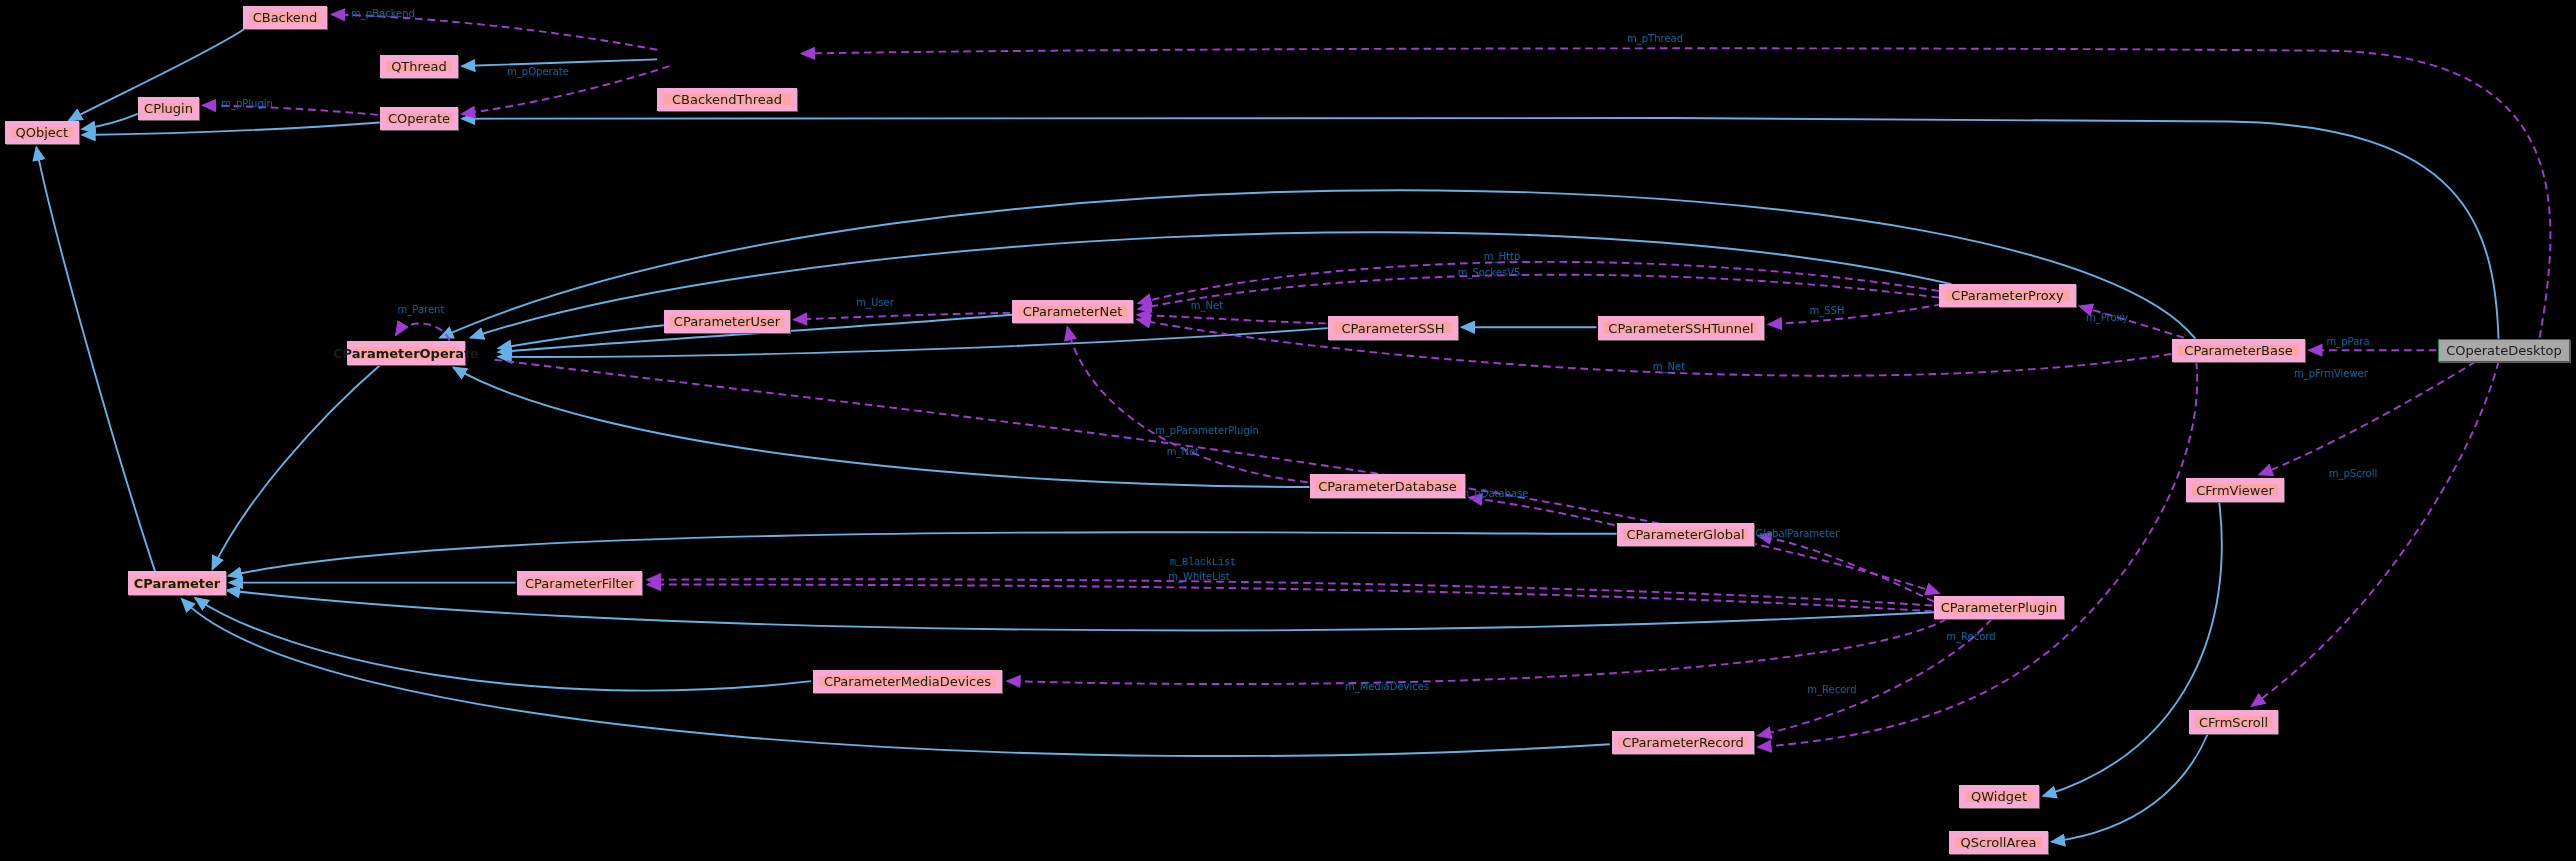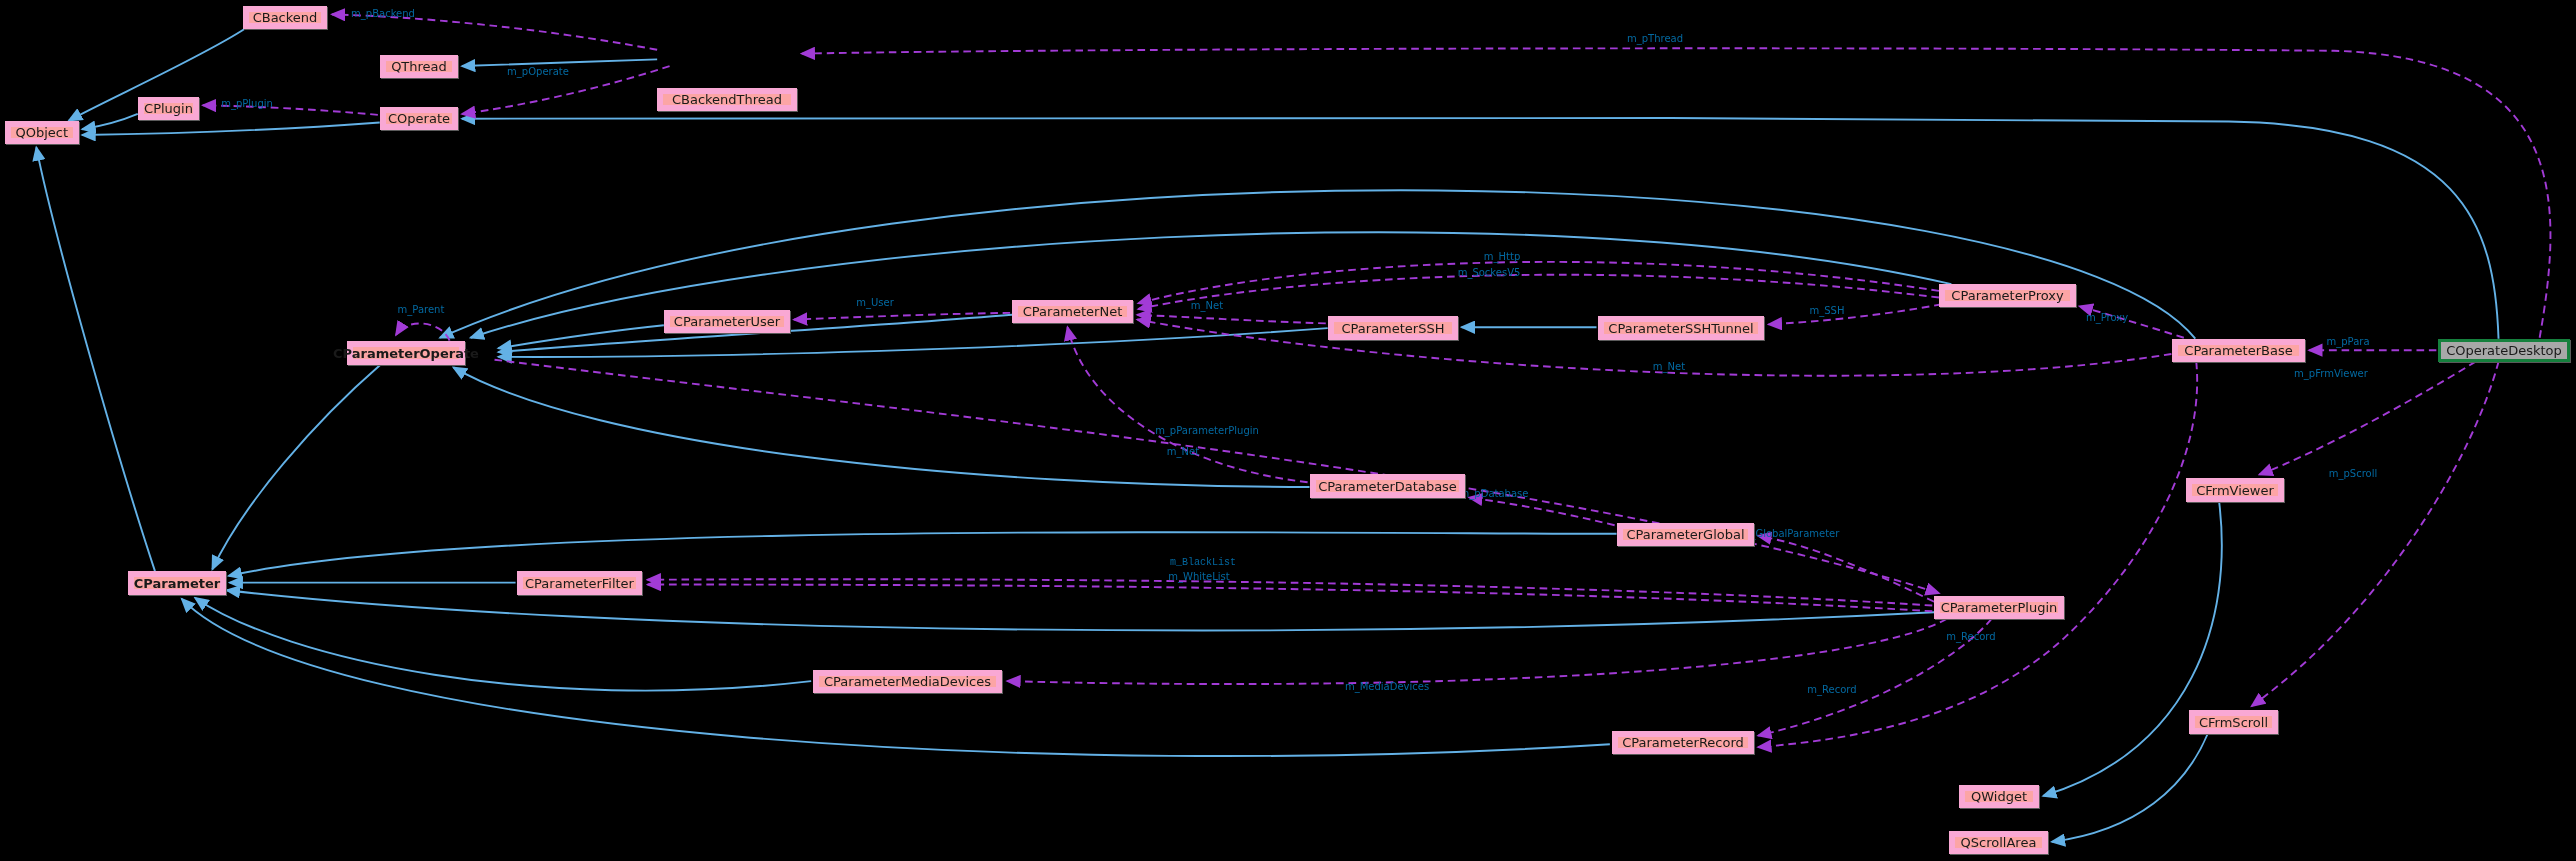--- a/index.html
+++ b/index.html
@@ -3,21 +3,21 @@
 <meta charset="utf-8">
 <style>
   html,body{margin:0;padding:0;background:#000;}
   #canvas{position:relative;width:2576px;height:862px;background:#000;overflow:hidden;
           font-family:"DejaVu Sans","Liberation Sans",sans-serif;}
   #edge-svg{position:absolute;left:0;top:0;width:2576px;height:862px;}
   .node{position:absolute;box-sizing:border-box;background:#fca5a5;border:6px solid #f9a8d4;
         color:#1a1a1a;font-size:13px;text-align:center;white-space:nowrap;
         display:flex;align-items:center;justify-content:center;cursor:pointer;
         box-shadow:1px 1px 0 #5a5a5a;}
-  .node.highlight{background:#A8A8A8;border:3px solid #15803d;}
+  .node.highlight{background:#A8A8A8;border:1px solid #15803d;}
   .edge-label{position:absolute;transform:translate(-50%,-50%);color:#0369a1;
         font-size:10px;white-space:nowrap;pointer-events:none;}
   path.inherit{stroke:#63B1E6;stroke-width:2;fill:none;}
   path.member{stroke:#A23BD6;stroke-width:2;fill:none;stroke-dasharray:8 5;}
 </style>
 </head>
 <body>
 
 <div id="canvas">
   <svg id="edge-svg" width="2576" height="862" viewBox="0 0 2693 901">

